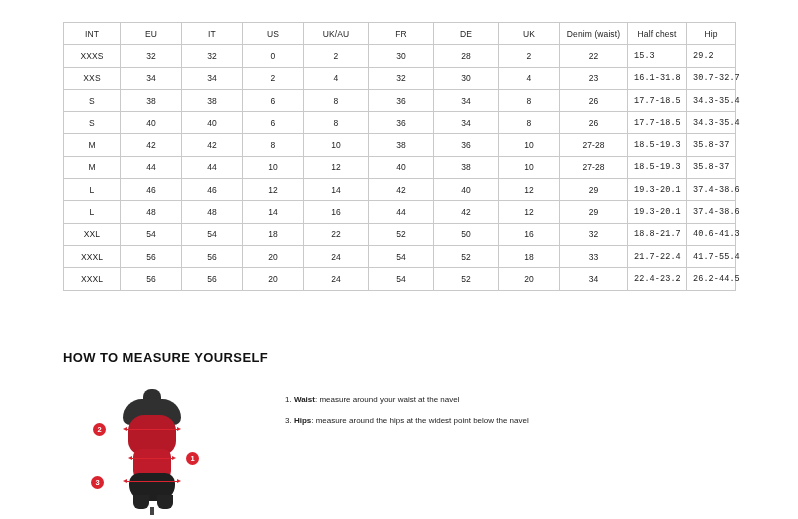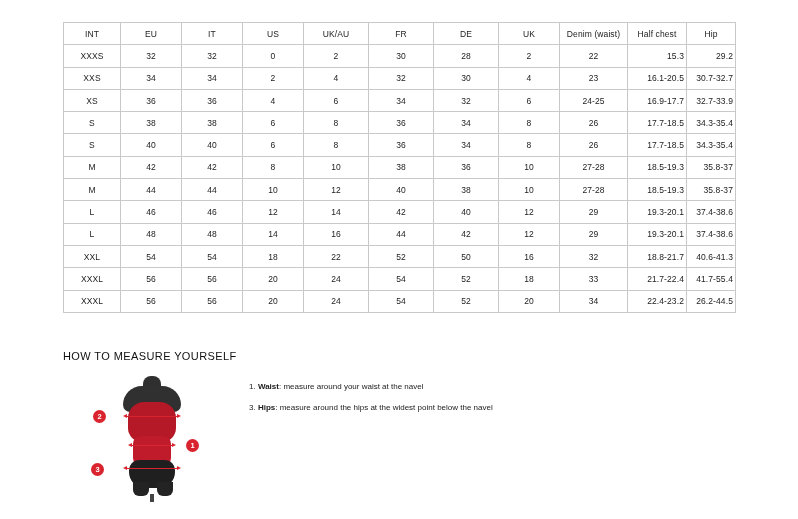--- a/index.html
+++ b/index.html
@@ -57,37 +57,38 @@
   col.c4 { width: 65px; }
   col.c5 { width: 65px; }
   col.c6 { width: 65px; }
   col.c7 { width: 61px; }
   col.c8 { width: 68px; }
   col.c9 { width: 59px; }
   col.c10 { width: 49px; }
 
   
   table.size-table td.left-cell {
-    text-align: right;
+    text-align: left;
     padding-left: 6px;
+    font-family: Liberation Mono, monospace;
   }
 
   
   .howto {
     position: absolute;
     left: 63px;
     top: 350px;
     width: 680px;
   }
   .howto-title {
-    font-size: 11px;
-    font-weight: normal;
+    font-size: 13px;
+    font-weight: bold;
     letter-spacing: 0.4px;
     color: #111;
-    margin-bottom: 10px;
+    margin-bottom: 20px;
   }
   .howto-body {
     position: relative;
     display: flex;
     align-items: flex-start;
   }
   .figure-area {
     position: relative;
     width: 180px;
     height: 130px;
@@ -96,20 +97,21 @@
 
   .steps {
     margin-left: 6px;
     padding-top: 10px;
   }
   .step {
     font-size: 8px;
     color: #222;
     margin-bottom: 11px;
     line-height: 1.2;
+    margin-left: 36px;
   }
   .step b { font-weight: bold; }
 
   
   .torso {
     position: absolute;
     left: 58px;
     top: 4px;
     width: 62px;
     height: 118px;
@@ -272,35 +274,22 @@
         <tr>
           <td>XXS</td>
           <td>34</td>
           <td>34</td>
           <td>2</td>
           <td>4</td>
           <td>32</td>
           <td>30</td>
           <td>4</td>
           <td>23</td>
-          <td class="left-cell">16.1-20.5</td>
+          <td class="left-cell">16.1-31.8</td>
           <td class="left-cell">30.7-32.7</td>
-        </tr>
-        <tr>
-          <td>XS</td>
-          <td>36</td>
-          <td>36</td>
-          <td>4</td>
-          <td>6</td>
-          <td>34</td>
-          <td>32</td>
-          <td>6</td>
-          <td>24-25</td>
-          <td class="left-cell">16.9-17.7</td>
-          <td class="left-cell">32.7-33.9</td>
         </tr>
         <tr>
           <td>S</td>
           <td>38</td>
           <td>38</td>
           <td>6</td>
           <td>8</td>
           <td>36</td>
           <td>34</td>
           <td>8</td>

